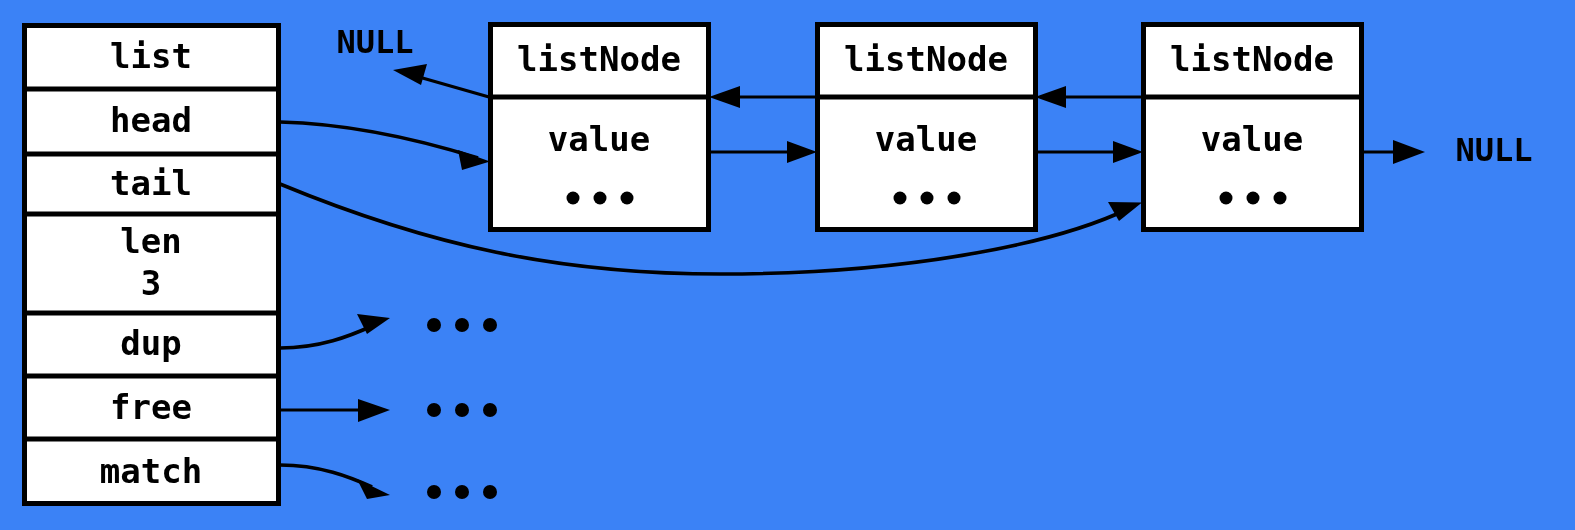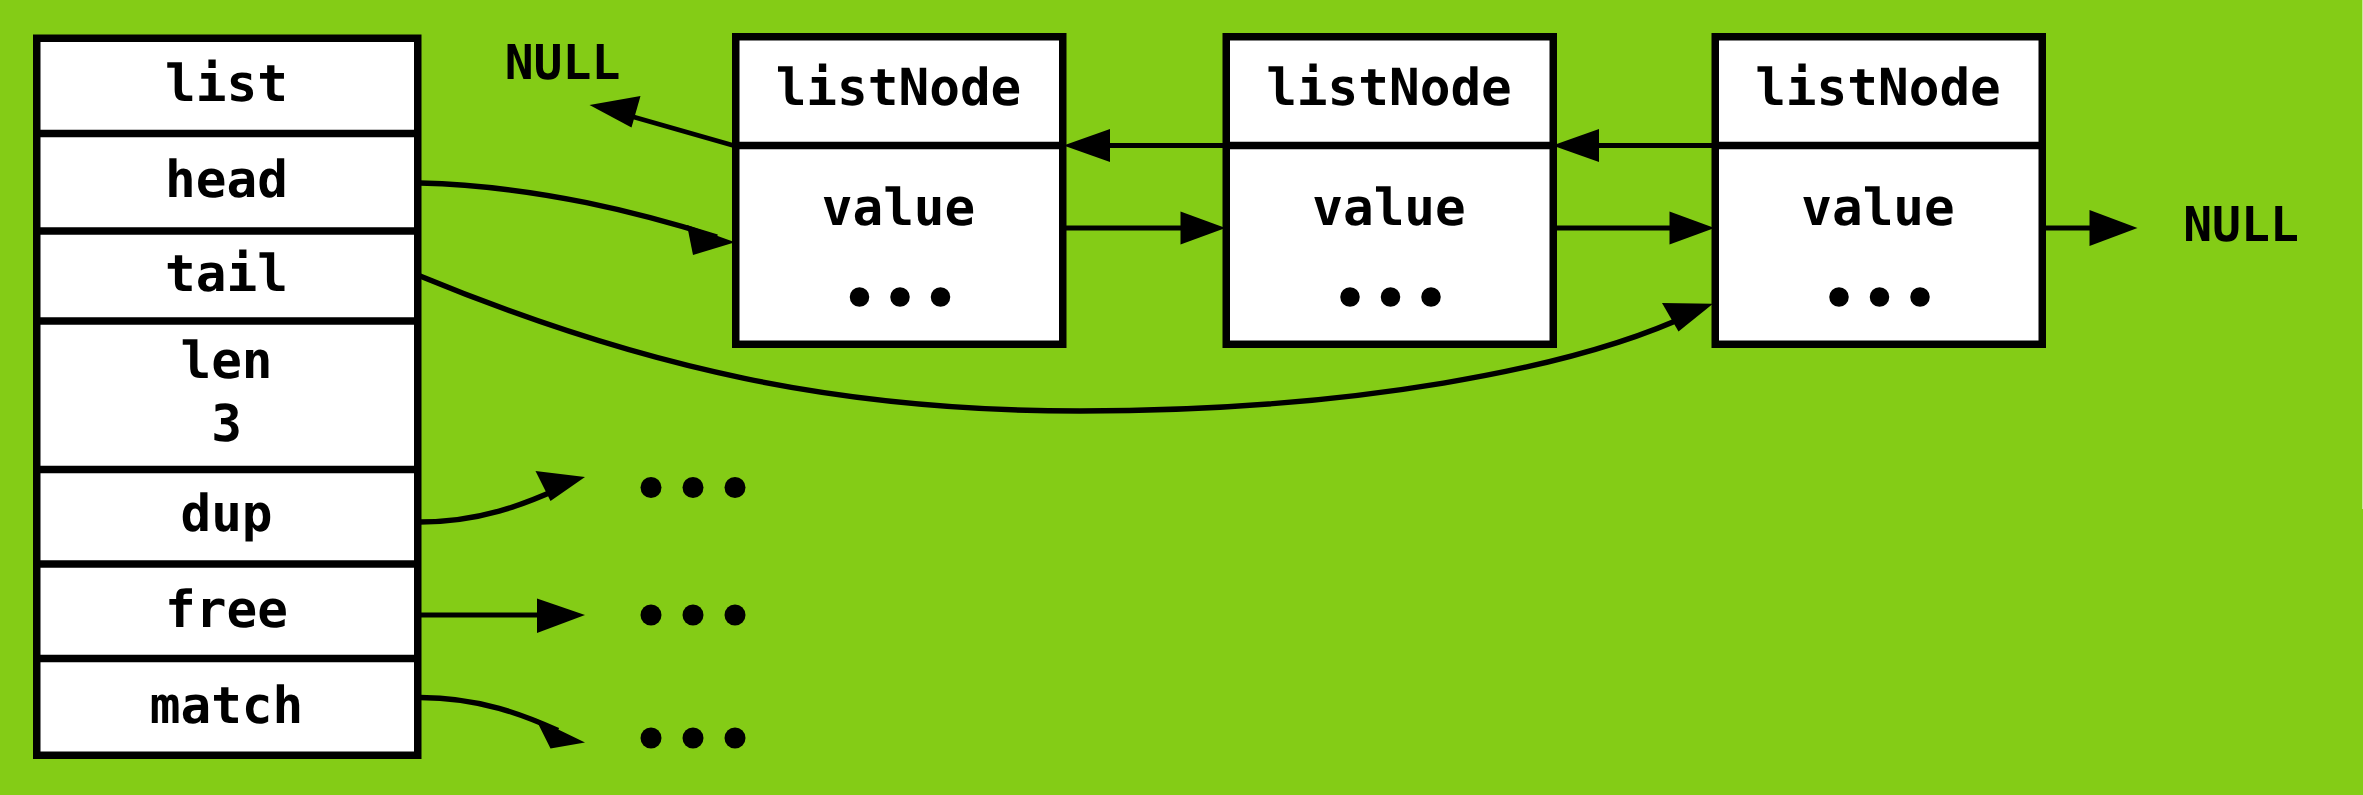--- a/index.html
+++ b/index.html
@@ -7,21 +7,21 @@
     padding: 0;
     background: #ffffff;
   }
   body {
     font-family: "DejaVu Sans Mono", "Liberation Mono", monospace;
   }
   #diagram-root {
     position: relative;
     width: 1575px;
     height: 530px;
-    background: #84cc16;
+    background: #3b82f6;
     overflow: hidden;
   }
   svg.diagram {
     display: block;
     width: 1575px;
     height: 530px;
   }
   .box-stroke {
     fill: #ffffff;
     stroke: #000000;

